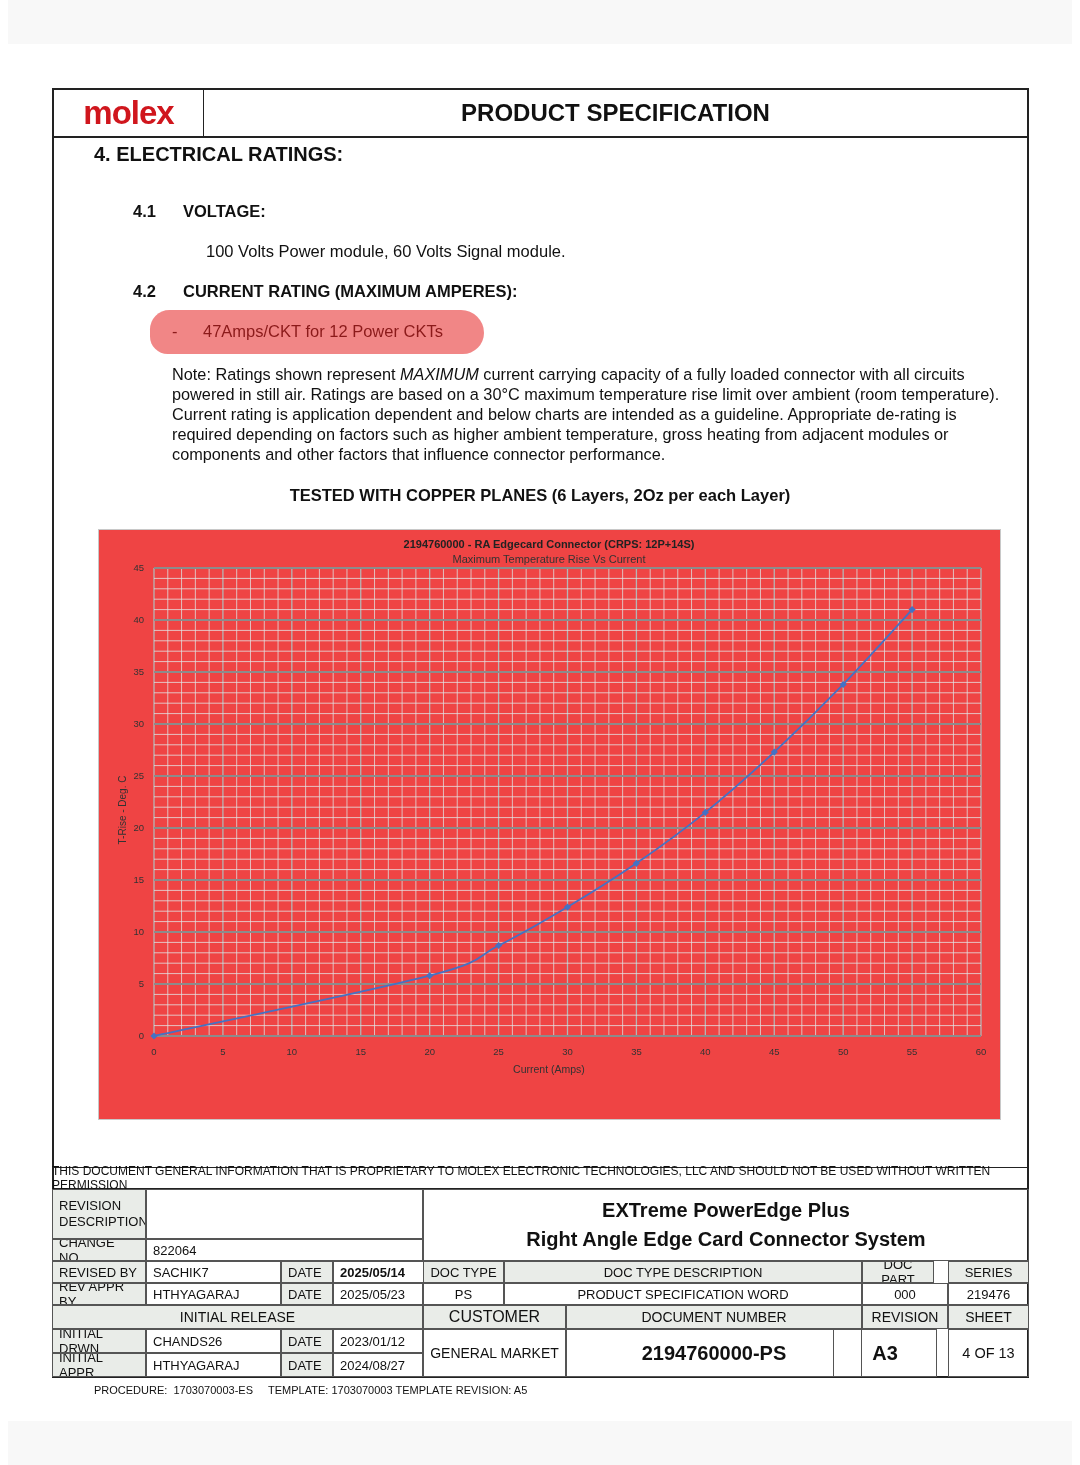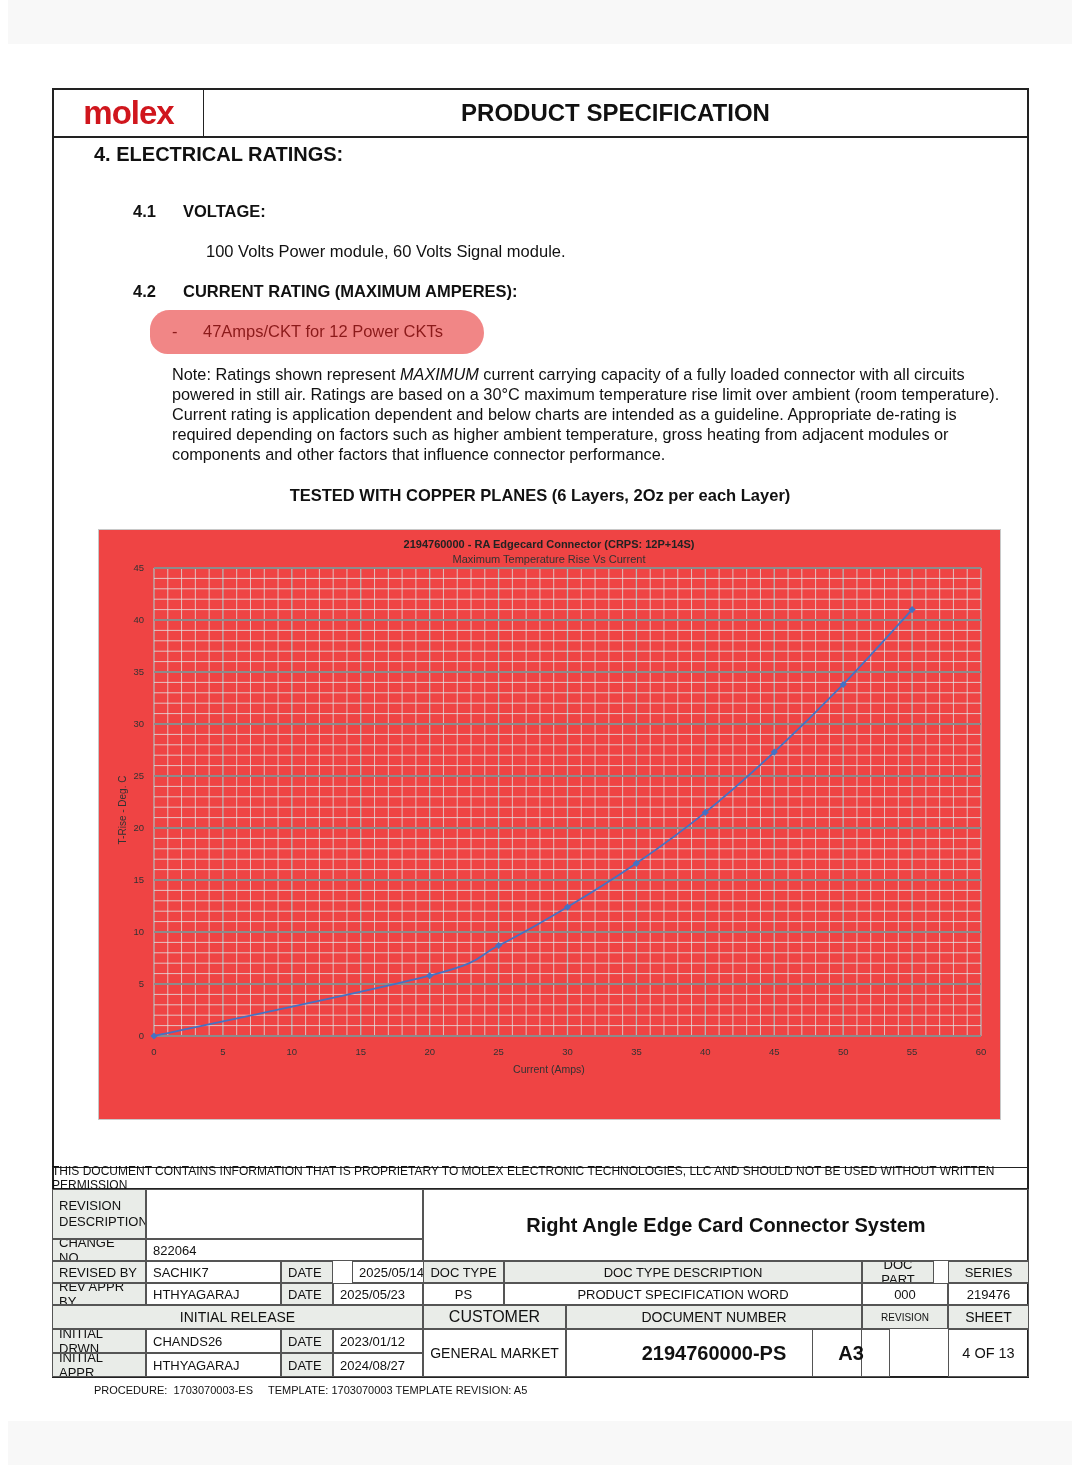--- a/index.html
+++ b/index.html
@@ -226,68 +226,69 @@
         <polygon points="468.5,373.43999999999994 472.1,377.03999999999996 468.5,380.64 464.9,377.03999999999996" fill="#4472c4"></polygon>
         <polygon points="537.4166666666667,329.76 541.0166666666668,333.36 537.4166666666667,336.96000000000004 533.8166666666667,333.36" fill="#4472c4"></polygon>
         <polygon points="606.3333333333333,278.79999999999995 609.9333333333333,282.4 606.3333333333333,286 602.7333333333332,282.4" fill="#4472c4"></polygon>
         <polygon points="675.25,218.48 678.85,222.07999999999998 675.25,225.67999999999998 671.65,222.07999999999998" fill="#4472c4"></polygon>
         <polygon points="744.1666666666667,150.88000000000002 747.7666666666668,154.48000000000002 744.1666666666667,158.08 740.5666666666667,154.48000000000002" fill="#4472c4"></polygon>
         <polygon points="813.0833333333333,76.00000000000003 816.6833333333333,79.60000000000002 813.0833333333333,83.20000000000002 809.4833333333332,79.60000000000002" fill="#4472c4"></polygon>
       </g>
   </svg>
 </div>
 
-<div class="proprietary">THIS DOCUMENT CONTAINS INFORMATION THAT IS PROPRIETARY TO MOLEX ELECTRONIC TECHNOLOGIES, LLC AND SHOULD NOT BE USED WITHOUT WRITTEN PERMISSION</div>
+<div class="proprietary">THIS DOCUMENT GENERAL INFORMATION THAT IS PROPRIETARY TO MOLEX ELECTRONIC TECHNOLOGIES, LLC AND SHOULD NOT BE USED WITHOUT WRITTEN PERMISSION</div>
 
 <div id="footer-block">
 
   <div class="cell grey" style="left:52px; top:1189px; width:94px; height:50px; line-height:16px; white-space:normal;">REVISION DESCRIPTION</div>
   <div class="cell" style="left:146px; top:1189px; width:277px; height:50px;"></div>
   <div class="cell center" style="left:423px; top:1189px; width:606px; height:72px; flex-direction:column; font-weight:bold; font-size:20px; line-height:29px;">
+    <div>EXTreme PowerEdge Plus</div>
     <div>Right Angle Edge Card Connector System</div>
   </div>
 
   <div class="cell grey" style="left:52px; top:1239px; width:94px; height:22px;">CHANGE NO.</div>
   <div class="cell" style="left:146px; top:1239px; width:277px; height:22px;">822064</div>
 
   <div class="cell grey" style="left:52px; top:1261px; width:94px; height:22px;">REVISED BY</div>
   <div class="cell" style="left:146px; top:1261px; width:135px; height:22px;">SACHIK7</div>
   <div class="cell grey" style="left:281px; top:1261px; width:52px; height:22px;">DATE</div>
-  <div class="cell" style="left:352px; top:1261px; width:114px; height:22px;">2025/05/14</div>
+  <div class="cell" style="left:333px; top:1261px; width:114px; height:22px;font-weight:bold;">2025/05/14</div>
   <div class="cell grey center" style="left:423px; top:1261px; width:81px; height:22px;">DOC TYPE</div>
   <div class="cell grey center" style="left:504px; top:1261px; width:358px; height:22px;">DOC TYPE DESCRIPTION</div>
   <div class="cell grey center" style="left:862px; top:1261px; width:72px; height:22px;">DOC PART</div>
   <div class="cell grey center" style="left:948px; top:1261px; width:81px; height:22px;">SERIES</div>
 
   <div class="cell grey" style="left:52px; top:1283px; width:94px; height:22px;">REV APPR BY</div>
   <div class="cell" style="left:146px; top:1283px; width:135px; height:22px;">HTHYAGARAJ</div>
   <div class="cell grey" style="left:281px; top:1283px; width:52px; height:22px;">DATE</div>
   <div class="cell" style="left:333px; top:1283px; width:90px; height:22px;">2025/05/23</div>
   <div class="cell center" style="left:423px; top:1283px; width:81px; height:22px;">PS</div>
   <div class="cell center" style="left:504px; top:1283px; width:358px; height:22px;">PRODUCT SPECIFICATION WORD</div>
   <div class="cell center" style="left:862px; top:1283px; width:86px; height:22px;">000</div>
   <div class="cell center" style="left:948px; top:1283px; width:81px; height:22px;">219476</div>
 
   <div class="cell grey center" style="left:52px; top:1305px; width:371px; height:24px; font-size:14px;">INITIAL RELEASE</div>
   <div class="cell grey center" style="left:423px; top:1305px; width:143px; height:24px; font-size:16px;">CUSTOMER</div>
   <div class="cell grey center" style="left:566px; top:1305px; width:296px; height:24px; font-size:14px;">DOCUMENT NUMBER</div>
-  <div class="cell grey center" style="left:862px; top:1305px; width:86px; height:24px; font-size:10px;text-align:center;">REVISION</div>
+  <div class="cell grey center" style="left:862px; top:1305px; width:86px; height:24px; font-size:14px;text-align:center;">REVISION</div>
   <div class="cell grey center" style="left:948px; top:1305px; width:81px; height:24px; font-size:14px;">SHEET</div>
 
   <div class="cell grey" style="left:52px; top:1329px; width:94px; height:24px;">INITIAL DRWN</div>
   <div class="cell" style="left:146px; top:1329px; width:135px; height:24px;">CHANDS26</div>
   <div class="cell grey" style="left:281px; top:1329px; width:52px; height:24px;">DATE</div>
   <div class="cell" style="left:333px; top:1329px; width:90px; height:24px;">2023/01/12</div>
 
   <div class="cell grey" style="left:52px; top:1353px; width:94px; height:24px;">INITIAL APPR</div>
   <div class="cell" style="left:146px; top:1353px; width:135px; height:24px;">HTHYAGARAJ</div>
   <div class="cell grey" style="left:281px; top:1353px; width:52px; height:24px;">DATE</div>
   <div class="cell" style="left:333px; top:1353px; width:90px; height:24px;">2024/08/27</div>
 
   <div class="cell center" style="left:423px; top:1329px; width:143px; height:48px; font-size:14px;">GENERAL MARKET</div>
   <div class="cell center" style="left:566px; top:1329px; width:296px; height:48px; font-size:20px; font-weight:bold;">2194760000-PS</div>
-  <div class="cell center" style="left:812px; top:1329px; width:78px; height:48px; font-size:20px; font-weight:bold;">A3</div>
+  <div class="cell center" style="left:833px; top:1329px; width:104px; height:48px; font-size:20px; font-weight:bold;">A3</div>
   <div class="cell center" style="left:948px; top:1329px; width:81px; height:48px; font-size:14.5px;">4 OF 13</div>
 </div>
 
 <div class="abs" style="left:94px; top:1384px; font-size:11px; white-space:pre;">PROCEDURE:  1703070003-ES     TEMPLATE: 1703070003 TEMPLATE REVISION: A5</div>
 
 <div class="bottom-band"></div>
 
 </body></html>

